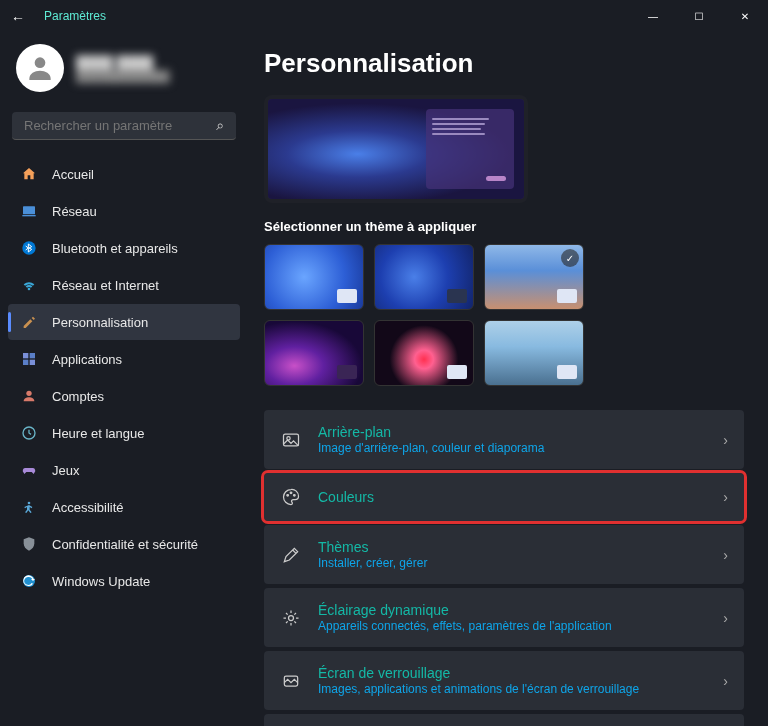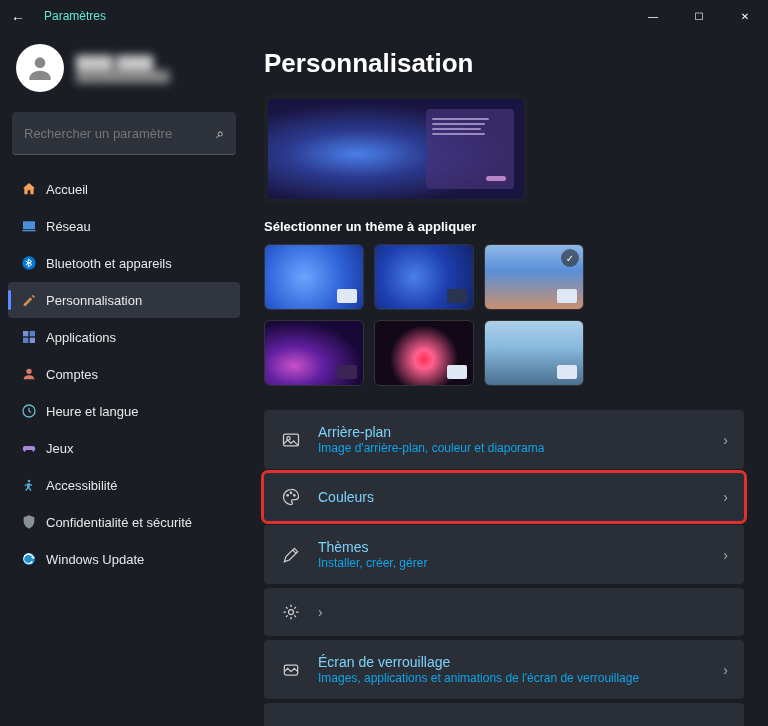--- a/index.html
+++ b/index.html
@@ -11,24 +11,24 @@
     .win-controls { display:flex; }
     .win-btn { width:46px; height:32px; display:flex; align-items:center; justify-content:center; cursor:pointer; color:#fff; font-size:10px; }
     .container { display:flex; height:calc(100% - 32px); }
     .sidebar { width:248px; padding:8px 8px 0 8px; flex-shrink:0; }
     .profile { display:flex; align-items:center; gap:12px; padding:4px 8px 16px 8px; }
     .avatar { width:48px; height:48px; border-radius:50%; background:#fff; display:flex; align-items:center; justify-content:center; }
     .avatar svg { width:32px; height:32px; }
     .profile-text { filter:blur(4px); }
     .profile-name { font-size:13px; font-weight:600; color:#ccc; }
     .profile-email { font-size:11px; color:#888; }
-    .search { background:#2e323a; border-radius:4px; height:43px; display:flex; align-items:center; padding:8px 12px; margin:4px 4px 16px 4px; border-bottom:1px solid #555; }
+    .search { background:#2e323a; border-radius:4px; height:28px; display:flex; align-items:center; padding:8px 12px; margin:4px 4px 16px 4px; border-bottom:1px solid #555; }
     .search input { background:none; border:none; outline:none; color:#ccc; font-size:13px; flex:1; }
     .search-icon { color:#ccc; font-size:14px; }
-    .nav-item { display:flex; align-items:center; gap:8px; padding:9px 12px; border-radius:4px; cursor:pointer; font-size:13px; color:#e8e8e8; margin:1px 0; }
+    .nav-item { display:flex; align-items:center; gap:14px; padding:9px 12px; border-radius:4px; cursor:pointer; font-size:13px; color:#e8e8e8; margin:1px 0; }
     .nav-item.active { background:#303540; position:relative; }
     .nav-item.active::before { content:""; position:absolute; left:0; top:8px; bottom:8px; width:3px; background:#5a8cff; border-radius:2px; }
     .nav-icon { width:18px; height:18px; display:flex; align-items:center; justify-content:center; font-size:16px; }
     .main { flex:1; padding:16px 24px 0 16px; overflow-y:auto; }
     .main::-webkit-scrollbar { width:0; }
     .page-title { font-size:26px; font-weight:600; margin-bottom:16px; }
     .preview { width:264px; height:108px; background:#2a1f4a; border:4px solid #1f2128; border-radius:8px; position:relative; overflow:hidden; margin-bottom:16px; }
     .preview-bg { position:absolute; inset:0; background:radial-gradient(ellipse at 35% 55%,#4a7fe8 0%,#2b3a8f 30%,#1a1540 65%); }
     .preview-panel { position:absolute; right:10px; top:10px; bottom:10px; width:88px; background:rgba(70,50,120,0.7); border-radius:4px; padding:6px; }
     .preview-line { height:2px; background:#9a8abf; margin:3px 0; border-radius:1px; }
@@ -43,21 +43,21 @@
     .t2::after { background:#2a3450; }
     .t3 { background:linear-gradient(180deg,#8fb8e8 0%,#5a8fd8 40%,#c89070 100%); }
     .t4 { background:radial-gradient(ellipse at 30% 70%,#c850c8 0%,#6020a0 30%,#180838 70%); }
     .t4::after { background:#3a2555; }
     .t6 { background:linear-gradient(180deg,#aed0e8 0%,#88bae0 40%,#4a7090 100%); }
     .t3 .check { position:absolute; top:4px; right:4px; width:18px; height:18px; background:rgba(40,40,40,0.6); border-radius:50%; display:flex; align-items:center; justify-content:center; color:#fff; font-size:10px; }
     .setting-row { background:#2a2e36; border-radius:4px; display:flex; align-items:center; padding:14px 16px; margin-bottom:4px; cursor:pointer; gap:16px; }
     .setting-row.highlight { outline:3px solid #e03030; outline-offset:0;align-items:center; }
     .setting-icon { width:22px; display:flex; align-items:center; justify-content:center; color:#ddd; flex-shrink:0; }
     .setting-text { flex:1; }
-    .setting-title { font-size:14px; color:#7dd3fc; }
+    .setting-title { font-size:14px; color:#14b8a6; }
     .setting-desc { font-size:12px; color:#0ea5e9; margin-top:1px; }
     .chevron { color:#aaa; font-size:14px; }
     .t5box { position:absolute; right:6px; bottom:6px; width:20px; height:14px; background:#2a2030; border-radius:2px; }
     .t5red { position:absolute; right:8px; bottom:8px; width:14px; height:6px; background:#c82020; border-radius:1px; }
   </style>
 </head>
 <body>
 
 <div class="titlebar">
   <div class="titlebar-left">
@@ -108,20 +108,28 @@
           <span>Réseau</span>
         </div>
         <div class="nav-item">
           <span class="nav-icon">
             <svg width="16" height="16" viewBox="0 0 24 24">
               <circle cx="12" cy="12" r="10" fill="#0078d4"></circle>
               <path d="M11 6l5 4-4 2 4 2-5 4V6M7 9l4 3-4 3" stroke="#fff" stroke-width="1.5" fill="none"></path>
             </svg>
           </span>
           <span>Bluetooth et appareils</span>
+        </div>
+        <div class="nav-item">
+          <span class="nav-icon">
+            <svg width="16" height="16" viewBox="0 0 24 24">
+              <path fill="#3aa8d8" d="M12 20a2 2 0 100-4 2 2 0 000 4zm-5-6a8 8 0 0110 0l-2 2a5 5 0 00-6 0zM4 11a13 13 0 0116 0l-2 2a10 10 0 00-12 0z"></path>
+            </svg>
+          </span>
+          <span>Réseau et Internet</span>
         </div>
         <div class="nav-item active">
           <span class="nav-icon">
             <svg width="16" height="16" viewBox="0 0 24 24">
               <path fill="#c89050" d="M4 18l10-10 3 3L7 21H4zM16 6l2-2 3 3-2 2z"></path>
             </svg>
           </span>
           <span>Personnalisation</span>
         </div>
         <div class="nav-item">
@@ -257,20 +265,24 @@
           </div>
           <div class="chevron">›</div>
         </div>
         <div class="setting-row">
           <div class="setting-icon">
             <svg width="20" height="20" viewBox="0 0 24 24" fill="none" stroke="#ccc" stroke-width="1.5">
               <path d="M12 3v3M12 18v3M3 12h3M18 12h3M6 6l2 2M16 16l2 2M6 18l2-2M16 8l2-2"></path>
               <circle cx="12" cy="12" r="3"></circle>
             </svg>
           </div>
+          <div class="setting-text">
+            <div class="setting-title">Éclairage dynamique</div>
+            <div class="setting-desc">Appareils connectés, effets, paramètres de l'application</div>
+          </div>
           <div class="chevron">›</div>
         </div>
         <div class="setting-row">
           <div class="setting-icon">
             <svg width="20" height="20" viewBox="0 0 24 24" fill="none" stroke="#ccc" stroke-width="1.5">
               <rect x="4" y="6" width="16" height="12" rx="2"></rect>
               <path d="M4 14l4-4 4 4 4-4 4 4"></path>
             </svg>
           </div>
           <div class="setting-text">

